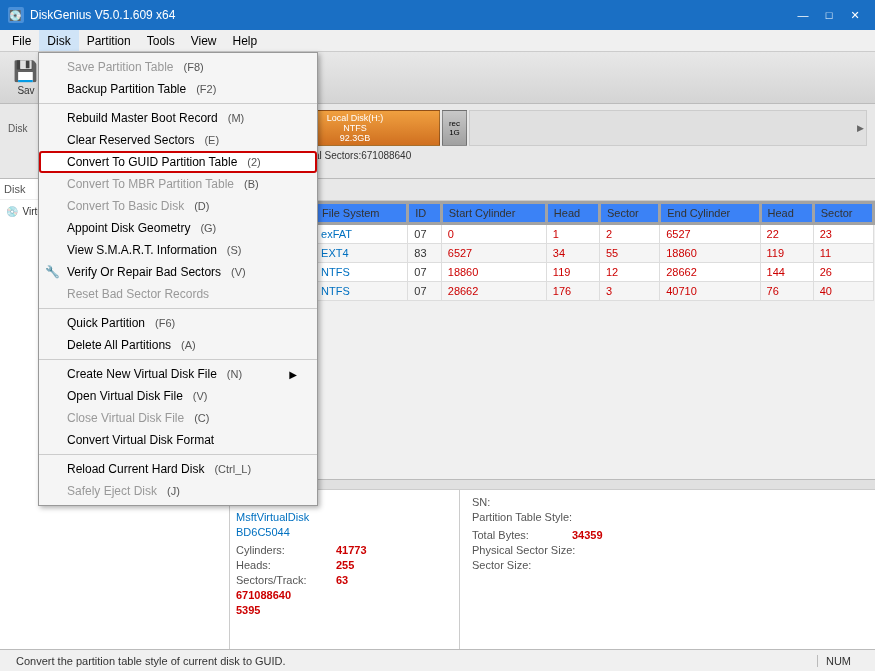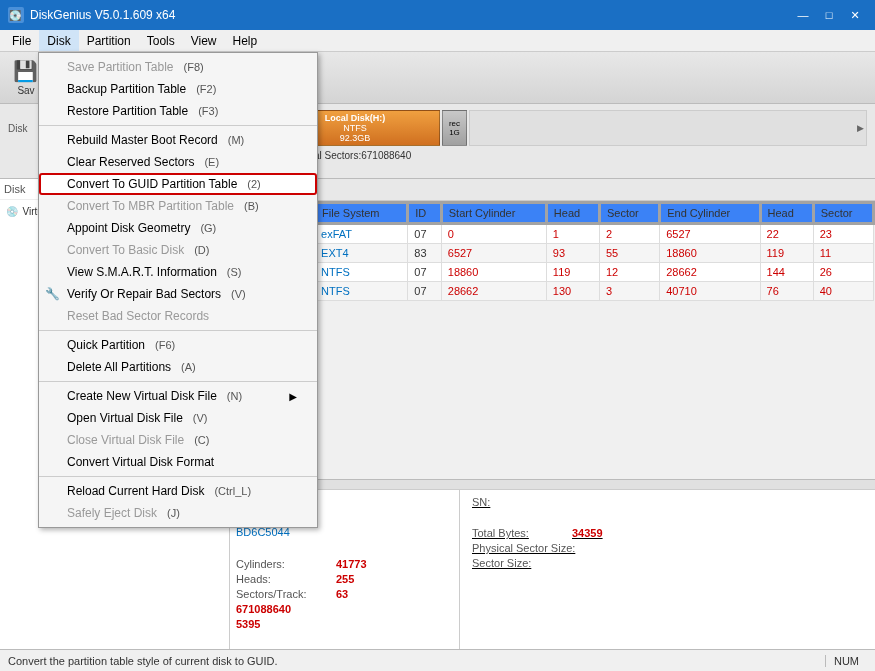--- a/index.html
+++ b/index.html
@@ -186,42 +186,41 @@
     .info-left {
       width: 230px;
       border-right: 1px solid #ccc;
       padding: 6px;
       font-size: 11px;
     }
     .info-right {
       flex: 1;
       padding: 6px 12px;
       font-size: 11px;
-      text-decoration: underline;
     }
     .info-row {
       display: flex;
       margin-bottom: 3px;
     }
     .info-label { color: #555; min-width: 100px; }
     .info-value { color: #cc0000; font-weight: bold; }
     .info-value-blue { color: #0070c0; }
 
     
     .status-bar {
       position: absolute;
       bottom: 0;
       left: 0;
       right: 0;
       height: 22px;
       background: #f0f0f0;
       border-top: 1px solid #bbb;
       display: flex;
       align-items: center;
-      padding: 0 8px;
+      padding: 0 16px;
       font-size: 11px;
       color: #333;
     }
     .status-num {
       margin-left: auto;
       padding: 0 8px;
       border-left: 1px solid #bbb;
     }
 
     
@@ -340,21 +339,21 @@
           <div style="font-size:9px; font-weight:bold;">Primary(1)</div>
           <div style="font-size:9px;">(Active)</div>
           <div style="font-size:9px;">5GB</div>
         </div>
         <div class="partition-block cyan" style="width:165px;">
           <div style="font-size:9px; font-weight:bold;">Local Disk(I:)</div>
           <div style="font-size:9px;">NTFS</div>
           <div style="font-size:9px;">75.1GB</div>
         </div>
         <div class="partition-block orange" style="width:170px;">
-          <div style="font-size:9px; font-weight:bold;">Local Disk(H:)</div>
+          <div style="font-size:9px; font-weight:normal;">Local Disk(H:)</div>
           <div style="font-size:9px;">NTFS</div>
           <div style="font-size:9px;">92.3GB</div>
         </div>
         <div class="partition-block gray" style="width:25px;">
           <div style="font-size:8px;">rec</div>
           <div style="font-size:8px;">1G</div>
         </div>
         <div style="flex:1; background:#e0e0e0; border:1px solid #ccc; display:flex; align-items:center; justify-content:flex-end; padding-right:2px; font-size:9px; color:#666;">▶</div>
       </div>
     </div>
@@ -404,21 +403,21 @@
       <td class="col-sector">2</td>
       <td class="col-num">6527</td>
       <td class="col-head">22</td>
       <td class="col-sector">23</td>
     </tr>
               <tr>
       <td class="col-seq">1</td>
       <td class="col-fs">EXT4</td>
       <td class="col-id">83</td>
       <td class="col-num">6527</td>
-      <td class="col-head">93</td>
+      <td class="col-head">34</td>
       <td class="col-sector">55</td>
       <td class="col-num">18860</td>
       <td class="col-head">119</td>
       <td class="col-sector">11</td>
     </tr>
               <tr>
       <td class="col-seq">2</td>
       <td class="col-fs">NTFS</td>
       <td class="col-id">07</td>
       <td class="col-num">18860</td>
@@ -426,21 +425,21 @@
       <td class="col-sector">12</td>
       <td class="col-num">28662</td>
       <td class="col-head">144</td>
       <td class="col-sector">26</td>
     </tr>
               <tr>
       <td class="col-seq">3</td>
       <td class="col-fs">NTFS</td>
       <td class="col-id">07</td>
       <td class="col-num">28662</td>
-      <td class="col-head">130</td>
+      <td class="col-head">176</td>
       <td class="col-sector">3</td>
       <td class="col-num">40710</td>
       <td class="col-head">76</td>
       <td class="col-sector">40</td>
     </tr>
             </tbody>
         </table>
       </div>
 
       <div style="height:10px; background:#e0e0e0; border-top:1px solid #bbb;"></div>
@@ -449,21 +448,21 @@
         <div class="info-left">
           <div class="info-row">
             <span class="info-value-blue">Virtual</span>
           </div>
           <div class="info-row">
             <span class="info-value-blue">MsftVirtualDisk</span>
           </div>
           <div class="info-row">
             <span class="info-value-blue">BD6C5044</span>
           </div>
-          <div style="margin-top:20px;">
+          <div style="margin-top:6px;">
             <div class="info-row">
               <span class="info-label">Cylinders:</span>
               <span class="info-value">41773</span>
             </div>
             <div class="info-row">
               <span class="info-label">Heads:</span>
               <span class="info-value">255</span>
             </div>
             <div class="info-row">
               <span class="info-label">Sectors/Track:</span>
@@ -474,21 +473,24 @@
             <span class="info-value">671088640</span>
           </div>
           <div class="info-row">
             <span class="info-value">5395</span>
           </div>
         </div>
         <div class="info-right">
           <div class="info-row">
             <span class="info-label">SN:</span>
           </div>
-          <div style="margin-top:19px;">
+          <div class="info-row">
+            <span class="info-label">Partition Table Style:</span>
+          </div>
+          <div style="margin-top:6px;">
             <div class="info-row">
               <span class="info-label">Total Bytes:</span>
               <span class="info-value">34359</span>
             </div>
             <div class="info-row">
               <span class="info-label">Physical Sector Size:</span>
             </div>
             <div class="info-row">
               <span class="info-label">Sector Size:</span>
             </div>
@@ -501,41 +503,38 @@
 
 <div class="dropdown-overlay">
   <div class="dropdown-menu">
 
     <div class="dropdown-item disabled">
       Save Partition Table<span class="shortcut">(F8)</span>
     </div>
     <div class="dropdown-item">
       Backup Partition Table<span class="shortcut">(F2)</span>
     </div>
-    <div class="dropdown-item">
-      Restore Partition Table<span class="shortcut">(F3)</span>
-    </div>
     <div class="dropdown-separator"></div>
     <div class="dropdown-item">
       Rebuild Master Boot Record<span class="shortcut">(M)</span>
     </div>
     <div class="dropdown-item">
       Clear Reserved Sectors<span class="shortcut">(E)</span>
     </div>
     <div class="dropdown-item highlighted" style="background:#fff; border:2px solid #cc0000; border-radius:3px; position:relative;text-align:center;">
       Convert To GUID Partition Table<span class="shortcut">(2)</span>
     </div>
     <div class="dropdown-item disabled">
       Convert To MBR Partition Table<span class="shortcut">(B)</span>
     </div>
-    <div class="dropdown-item">
-      Appoint Disk Geometry<span class="shortcut">(G)</span>
-    </div>
     <div class="dropdown-item disabled">
       Convert To Basic Disk<span class="shortcut">(D)</span>
+    </div>
+    <div class="dropdown-item">
+      Appoint Disk Geometry<span class="shortcut">(G)</span>
     </div>
     <div class="dropdown-item">
       View S.M.A.R.T. Information<span class="shortcut">(S)</span>
     </div>
     <div class="dropdown-item">
       <span class="dropdown-item-icon">🔧</span>
       Verify Or Repair Bad Sectors<span class="shortcut">(V)</span>
     </div>
     <div class="dropdown-item disabled">
       Reset Bad Sector Records

